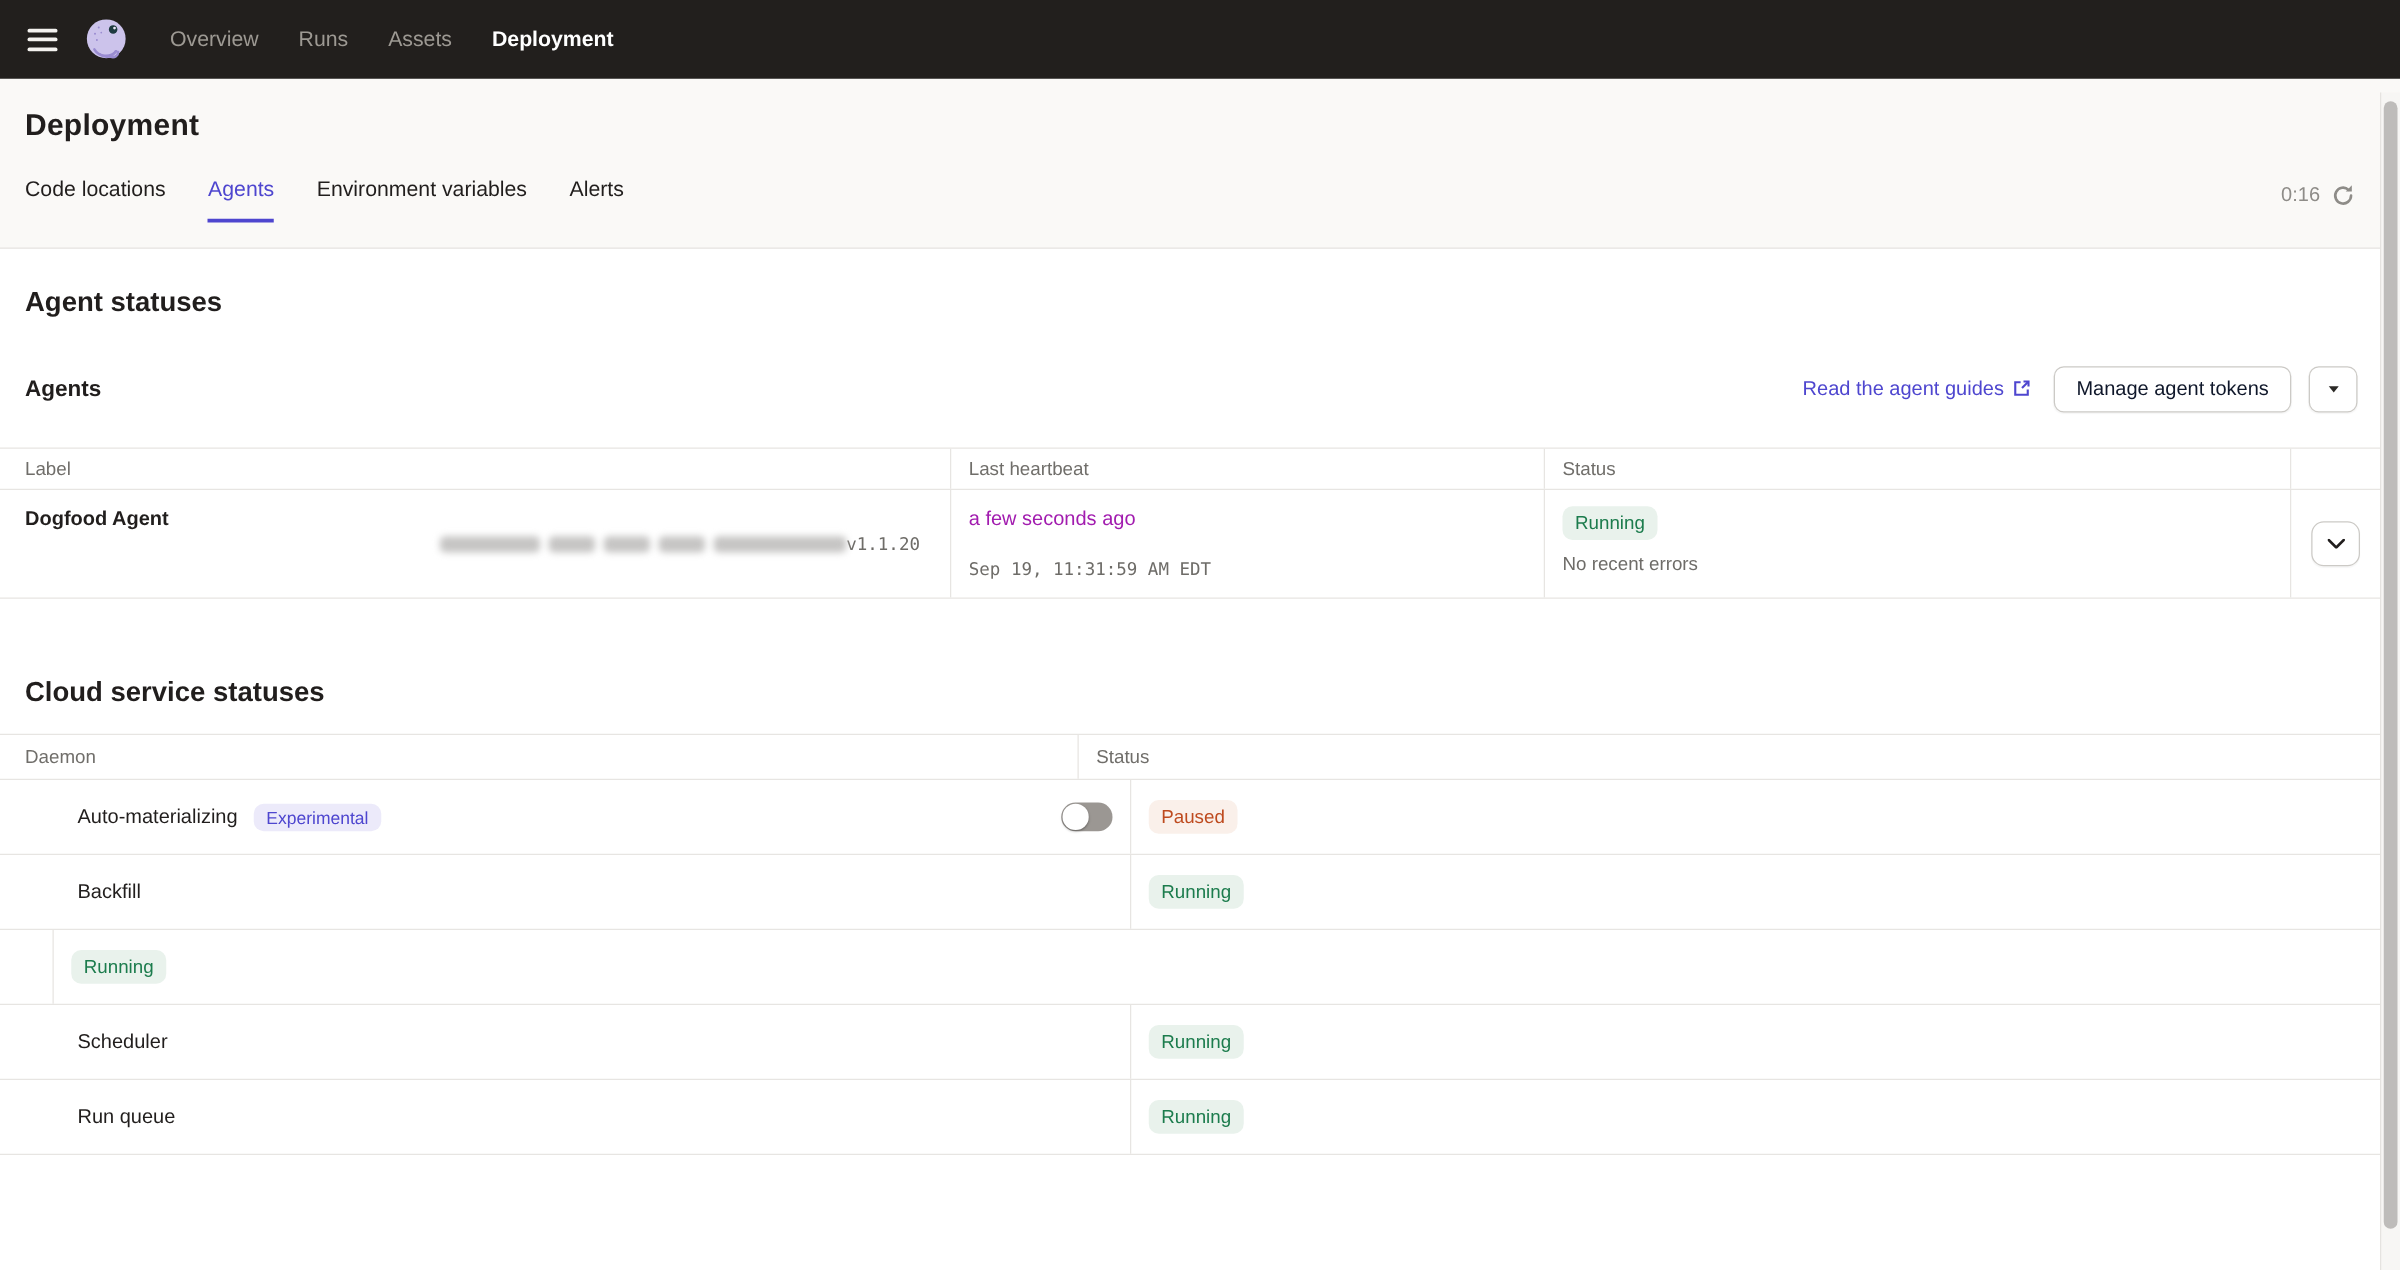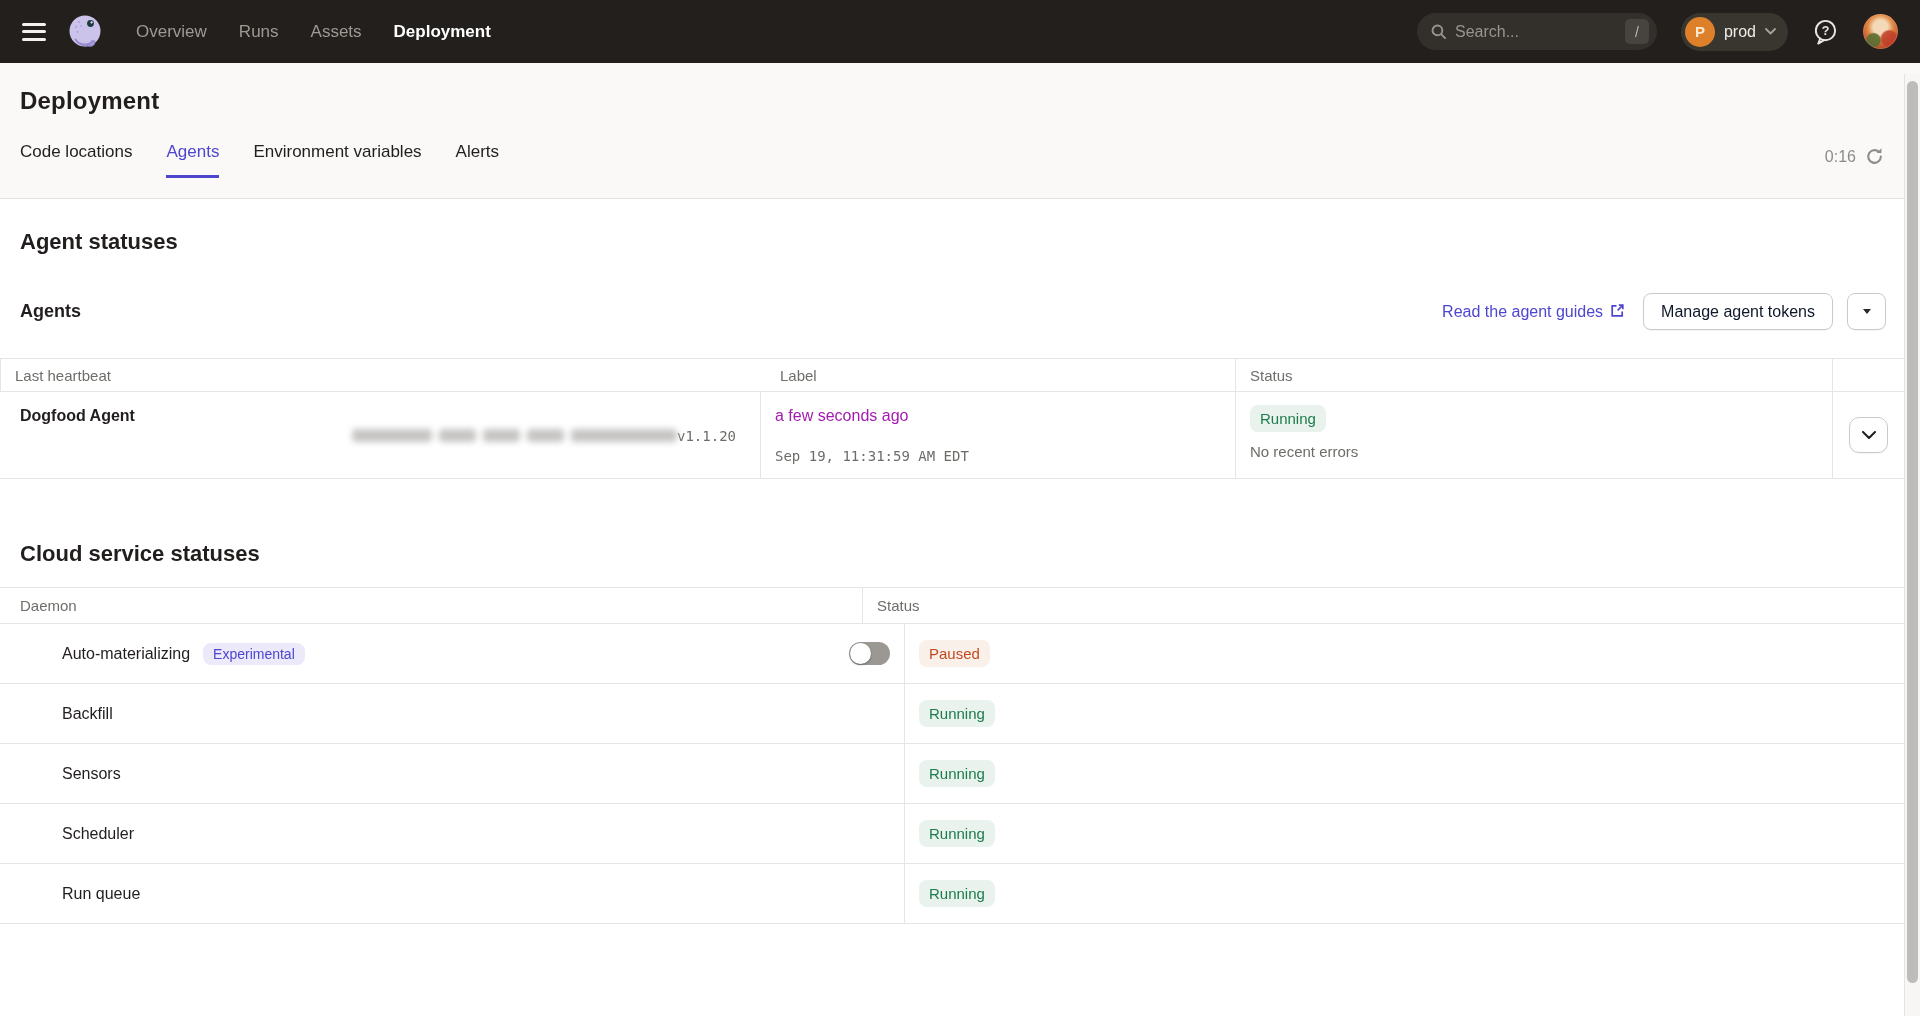--- a/index.html
+++ b/index.html
@@ -167,48 +167,20 @@
       <circle cx="11.5" cy="19" r="0.8" fill="#9A8CD1"></circle>
   </svg>
 
   <div class="nav-links">
     <span class="nav-link">Overview</span>
     <span class="nav-link">Runs</span>
     <span class="nav-link">Assets</span>
     <span class="nav-link active">Deployment</span>
   </div>
 
-  <div class="nav-right">
-    <div class="searchbox">
-      <svg width="17" height="17" viewBox="0 0 16 16" style="margin-right:8px;flex:none;">
-        <circle cx="7" cy="7" r="4.6" stroke="#98948D" stroke-width="1.8" fill="none"></circle>
-        <line x1="10.5" y1="10.5" x2="14.2" y2="14.2" stroke="#98948D" stroke-width="1.8" stroke-linecap="round"></line>
-      </svg>
-      <input type="text" placeholder="Search..." style="">
-      <span class="slash-key">/</span>
-    </div>
-
-    <div class="org-chip">
-      <span class="org-avatar">P</span>
-      <span class="org-name">prod</span>
-      <svg width="11" height="7" viewBox="0 0 11 7">
-        <polyline points="1,1 5.5,5.5 10,1" stroke="#A5A19B" stroke-width="1.8" fill="none" stroke-linecap="round" stroke-linejoin="round"></polyline>
-      </svg>
-    </div>
-
-    <div class="help-btn">
-      <svg width="27" height="27" viewBox="0 0 28 28">
-        <circle cx="14" cy="13" r="10" stroke="#E9E7E4" stroke-width="2" fill="none"></circle>
-        <path d="M8.5 21.5 L6.5 26.5 L12.5 23" stroke="#E9E7E4" stroke-width="2" fill="none" stroke-linejoin="round" stroke-linecap="round"></path>
-        <text x="14" y="17.5" text-anchor="middle" font-size="13" font-weight="bold" fill="#E9E7E4" font-family="Liberation Sans, sans-serif">?</text>
-      </svg>
-    </div>
-
-    <div class="user-avatar"></div>
-  </div>
 </div>
 
 <div class="header-band">
   <div class="page-title">Deployment</div>
   <div class="tabs-row">
     <span class="tab">Code locations</span>
     <span class="tab active">Agents</span>
     <span class="tab">Environment variables</span>
     <span class="tab">Alerts</span>
     <div class="refresh-area">
@@ -240,22 +212,22 @@
       </span>
       <button class="btn btn-manage">Manage agent tokens</button>
       <button class="btn btn-mini">
           <span class="caret-down"></span>
         </button>
     </div>
   </div>
 
   <div class="tbl">
     <div class="tbl-head agents-grid">
+      <div class="hcell first">Label</div>
       <div class="hcell vline" style="align-items:center;">Last heartbeat</div>
-      <div class="hcell first">Label</div>
       <div class="hcell vline" style="align-items:center;">Status</div>
       <div class="vline"></div>
     </div>
 
     <div class="tbl-row agents-grid agent-row">
       <div class="cell-label">
         <span class="agent-name">Dogfood Agent</span>
         <div class="label-bottom">
           <div class="blur-id">
             <span style="width:80px"></span>
@@ -309,23 +281,20 @@
     <div class="tbl-row cloud-grid cloud-row">
       <div class="cell-daemon">
         <span class="daemon-name">Backfill</span>
       </div>
       <div class="cell-cloud-status">
         <span class="badge running">Running</span>
       </div>
     </div>
 
     <div class="tbl-row cloud-grid cloud-row">
-      <div class="cell-daemon">
-        <span class="daemon-name">Sensors</span>
-      </div>
       <div class="cell-cloud-status">
         <span class="badge running">Running</span>
       </div>
     </div>
 
     <div class="tbl-row cloud-grid cloud-row">
       <div class="cell-daemon">
         <span class="daemon-name">Scheduler</span>
       </div>
       <div class="cell-cloud-status">

